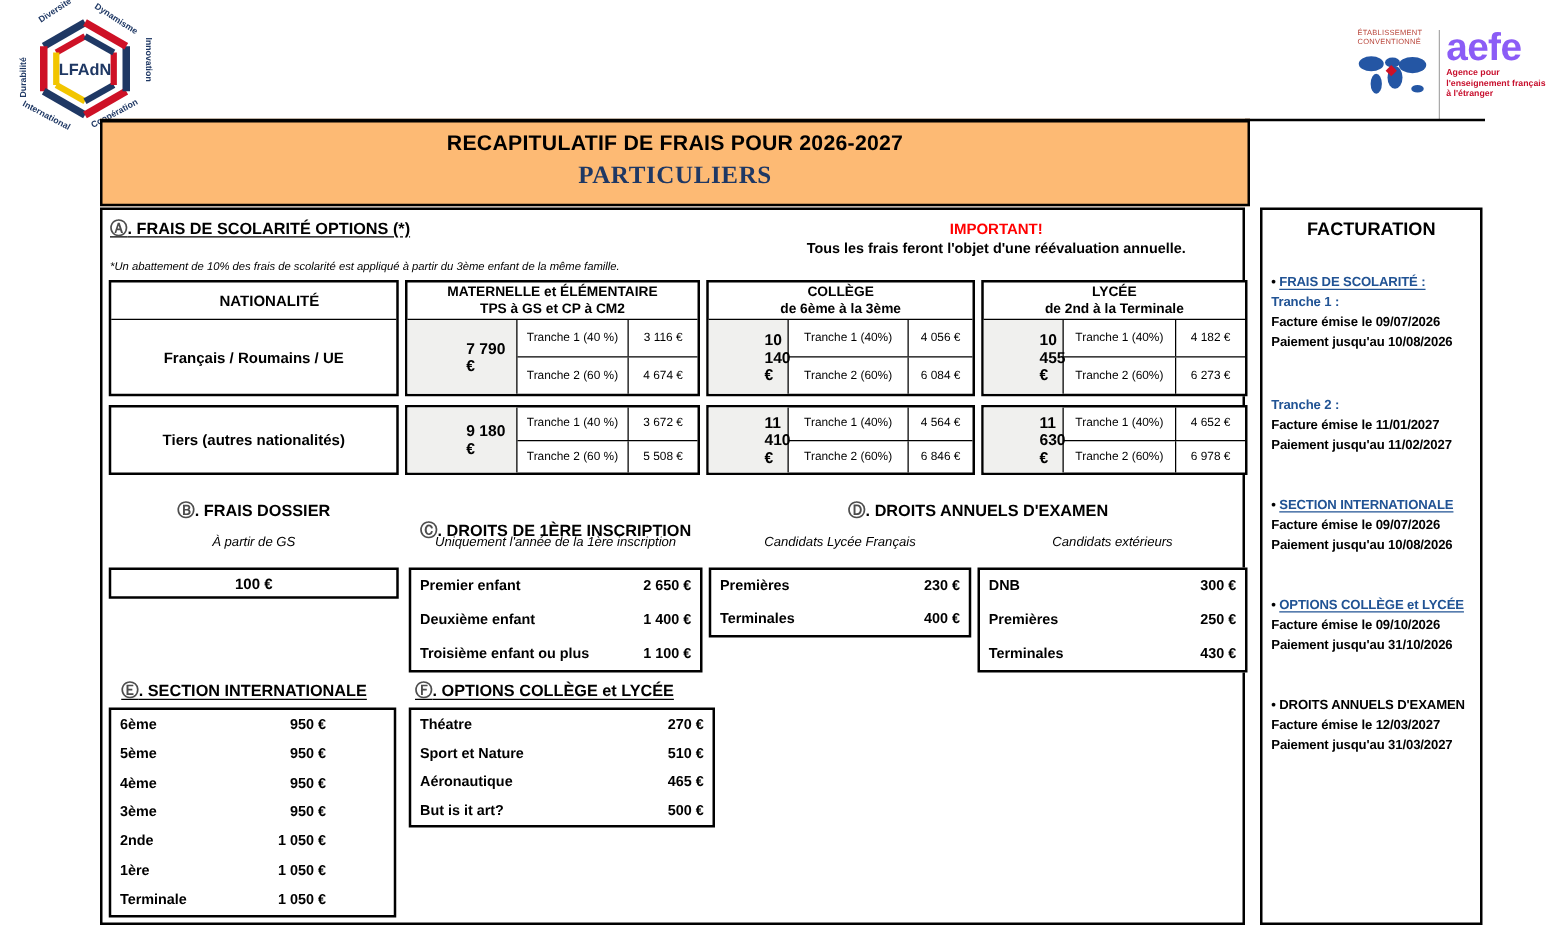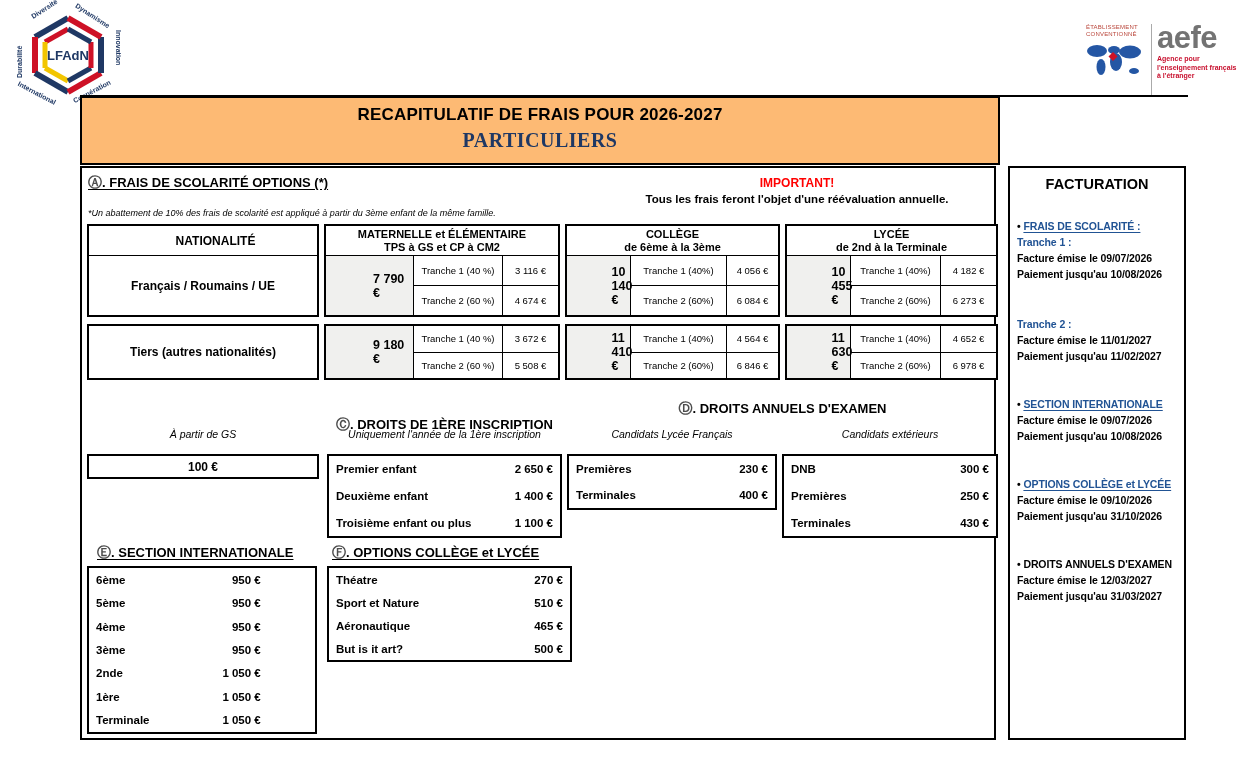--- a/index.html
+++ b/index.html
@@ -57,21 +57,21 @@
   
   .lfadn{position:absolute;left:6px;top:0px;width:128px;height:108px;}
   .lfadn svg{position:absolute;left:12px;top:8px;}
   .lword{position:absolute;font-size:7px;font-weight:bold;color:#1f3864;white-space:nowrap;transform-origin:left top;}
 
   
   .aefe{position:absolute;left:1086px;top:24px;width:164px;height:72px;display:flex;}
   .aefe-left{width:62px;}
   .aefe-conv{font-size:6px;line-height:7px;color:#b9453a;letter-spacing:.2px;}
   .aefe-div{width:1px;background:#aaa;margin:0 5px 0 3px;}
-  .aefe-name{color:#737373;font-weight:bold;font-size:31px;line-height:27px;letter-spacing:-.5px;}
+  .aefe-name{color:#8b5cf6;font-weight:bold;font-size:31px;line-height:27px;letter-spacing:-.5px;}
   .aefe-tag{color:#c8102e;font-size:7px;line-height:8.5px;font-weight:bold;}
 </style>
 </head>
 <body>
 
 <div class="canvas">
 
   <div class="lfadn">
     <svg width="100" height="92" viewBox="0 0 100 92">
       <path d="M50,10 L17,29" stroke="#1f3864" stroke-width="6" fill="none"></path>
@@ -245,20 +245,23 @@
             <span class="trv" style="width:56px;">4 652 €</span>
           </div>
           <div class="trr">
             <span class="trl">Tranche 2 (60%)</span>
             <span class="trv" style="width:56px;">6 978 €</span>
           </div>
         </div>
       </div>
     </div>
 
+    <div class="sec-title" style="left:5px;top:232px;width:232px;text-align:center;">
+      <span class="circ">Ⓑ</span><span>. FRAIS DOSSIER</span>
+    </div>
     <div class="sub-it" style="left:5px;top:260px;width:232px;">À partir de GS</div>
     <div class="box center b-value" style="left:5px;top:286px;width:232px;height:25px;">100 €</div>
 
     <div class="sec-title" style="left:245px;top:232px;width:235px;text-align:center;margin-top:16px;">
       <span class="circ">Ⓒ</span><span>. DROITS DE 1ÈRE INSCRIPTION</span>
     </div>
     <div class="sub-it" style="left:245px;top:260px;width:235px;">Uniquement l'année de la 1ère inscription</div>
     <div class="box vtable" style="left:245px;top:286px;width:235px;height:84px;">
       <div class="frow">
           <span class="fl">Premier enfant</span>

